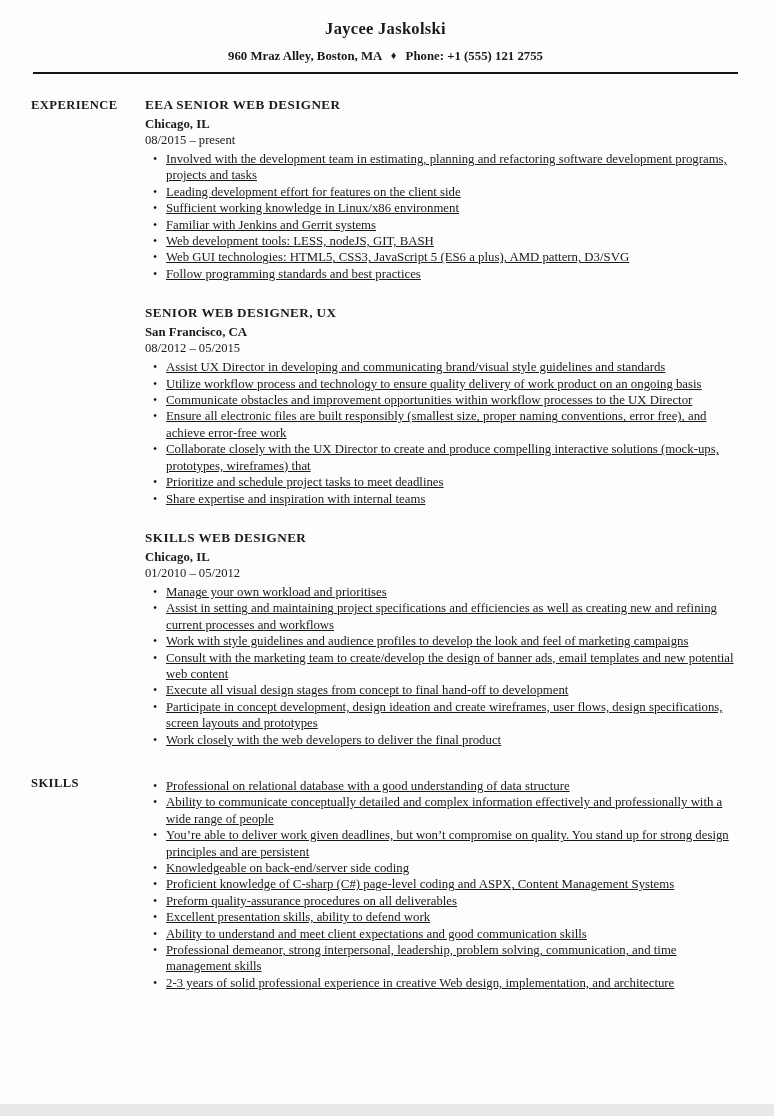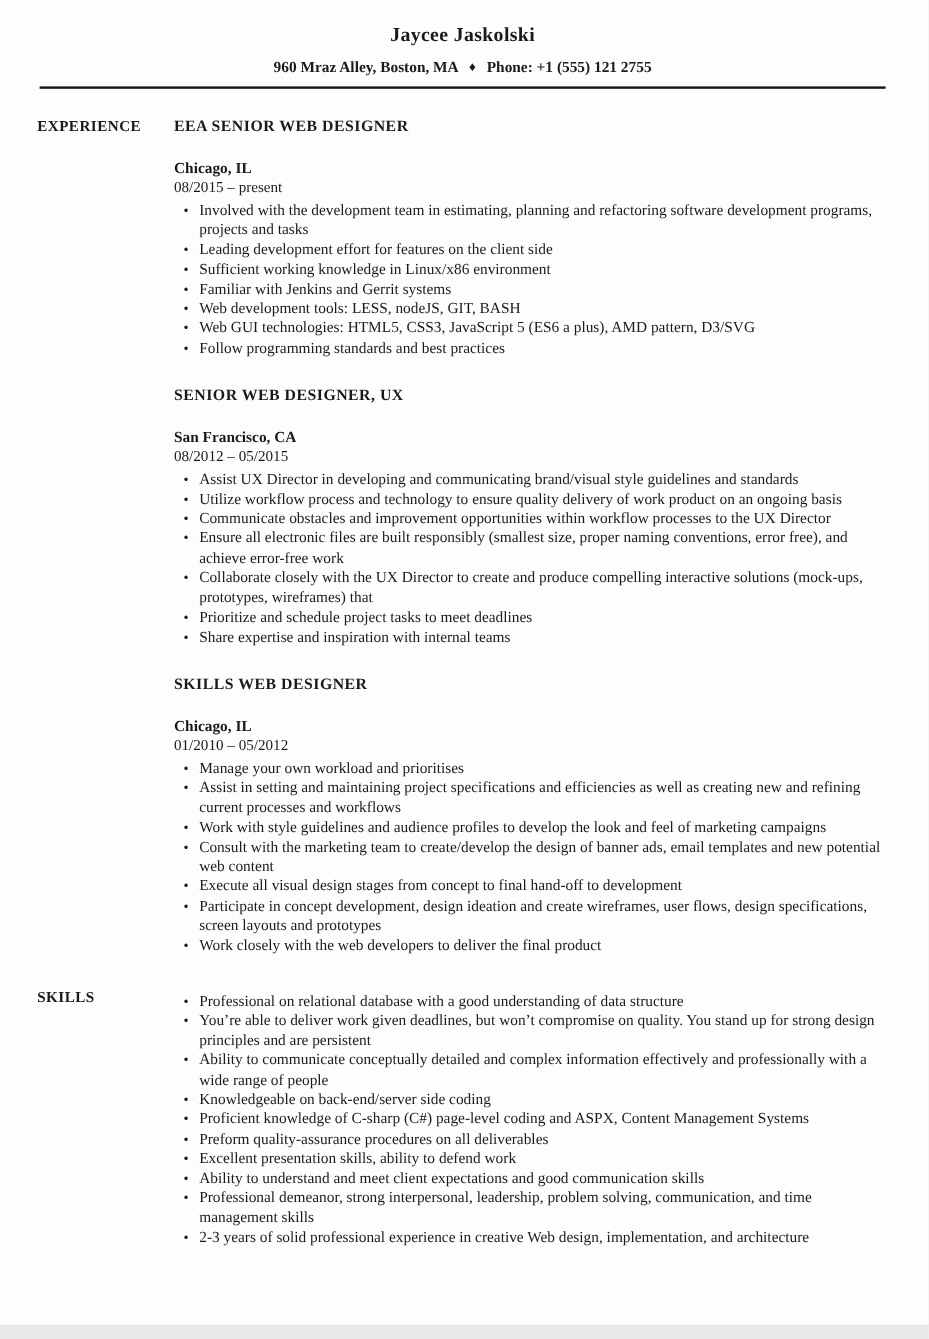--- a/index.html
+++ b/index.html
@@ -56,31 +56,32 @@
   .job + .job { margin-top: 23px; }
   .job-title {
     margin: 0;
     font-size: 13.2px;
     font-weight: bold;
     letter-spacing: 0.4px;
   }
   .job-location {
     font-weight: bold;
     font-size: 12.8px;
-    margin-top: 20px;
+    margin-top: 4px;
   }
   .job-dates {
     font-size: 12.6px;
     margin-top: 1px;
   }
   
   ul.bullets {
     list-style: none;
     margin: 3px 0 0 0;
     padding: 0 0 0 21px;
+    text-decoration: underline;
   }
   ul.bullets li {
     position: relative;
     font-size: 12.8px;
     line-height: 16.4px;
     padding-right: 2px;
   }
   ul.bullets li::before {
     content: "\2022";
     position: absolute;
@@ -169,22 +170,22 @@
 
       </div>
     </section>
 
 
     <section class="row">
       <div class="section-label">SKILLS</div>
       <div class="section-content">
         <ul class="bullets">
           <li>Professional on relational database with a good understanding of data structure</li>
+          <li>Ability to communicate conceptually detailed and complex information effectively and professionally with a wide range of people</li>
           <li>You’re able to deliver work given deadlines, but won’t compromise on quality. You stand up for strong design principles and are persistent</li>
-          <li>Ability to communicate conceptually detailed and complex information effectively and professionally with a wide range of people</li>
           <li>Knowledgeable on back-end/server side coding</li>
           <li>Proficient knowledge of C-sharp (C#) page-level coding and ASPX, Content Management Systems</li>
           <li>Preform quality-assurance procedures on all deliverables</li>
           <li>Excellent presentation skills, ability to defend work</li>
           <li>Ability to understand and meet client expectations and good communication skills</li>
           <li>Professional demeanor, strong interpersonal, leadership, problem solving, communication, and time management skills</li>
           <li>2-3 years of solid professional experience in creative Web design, implementation, and architecture</li>
         </ul>
       </div>
     </section>

